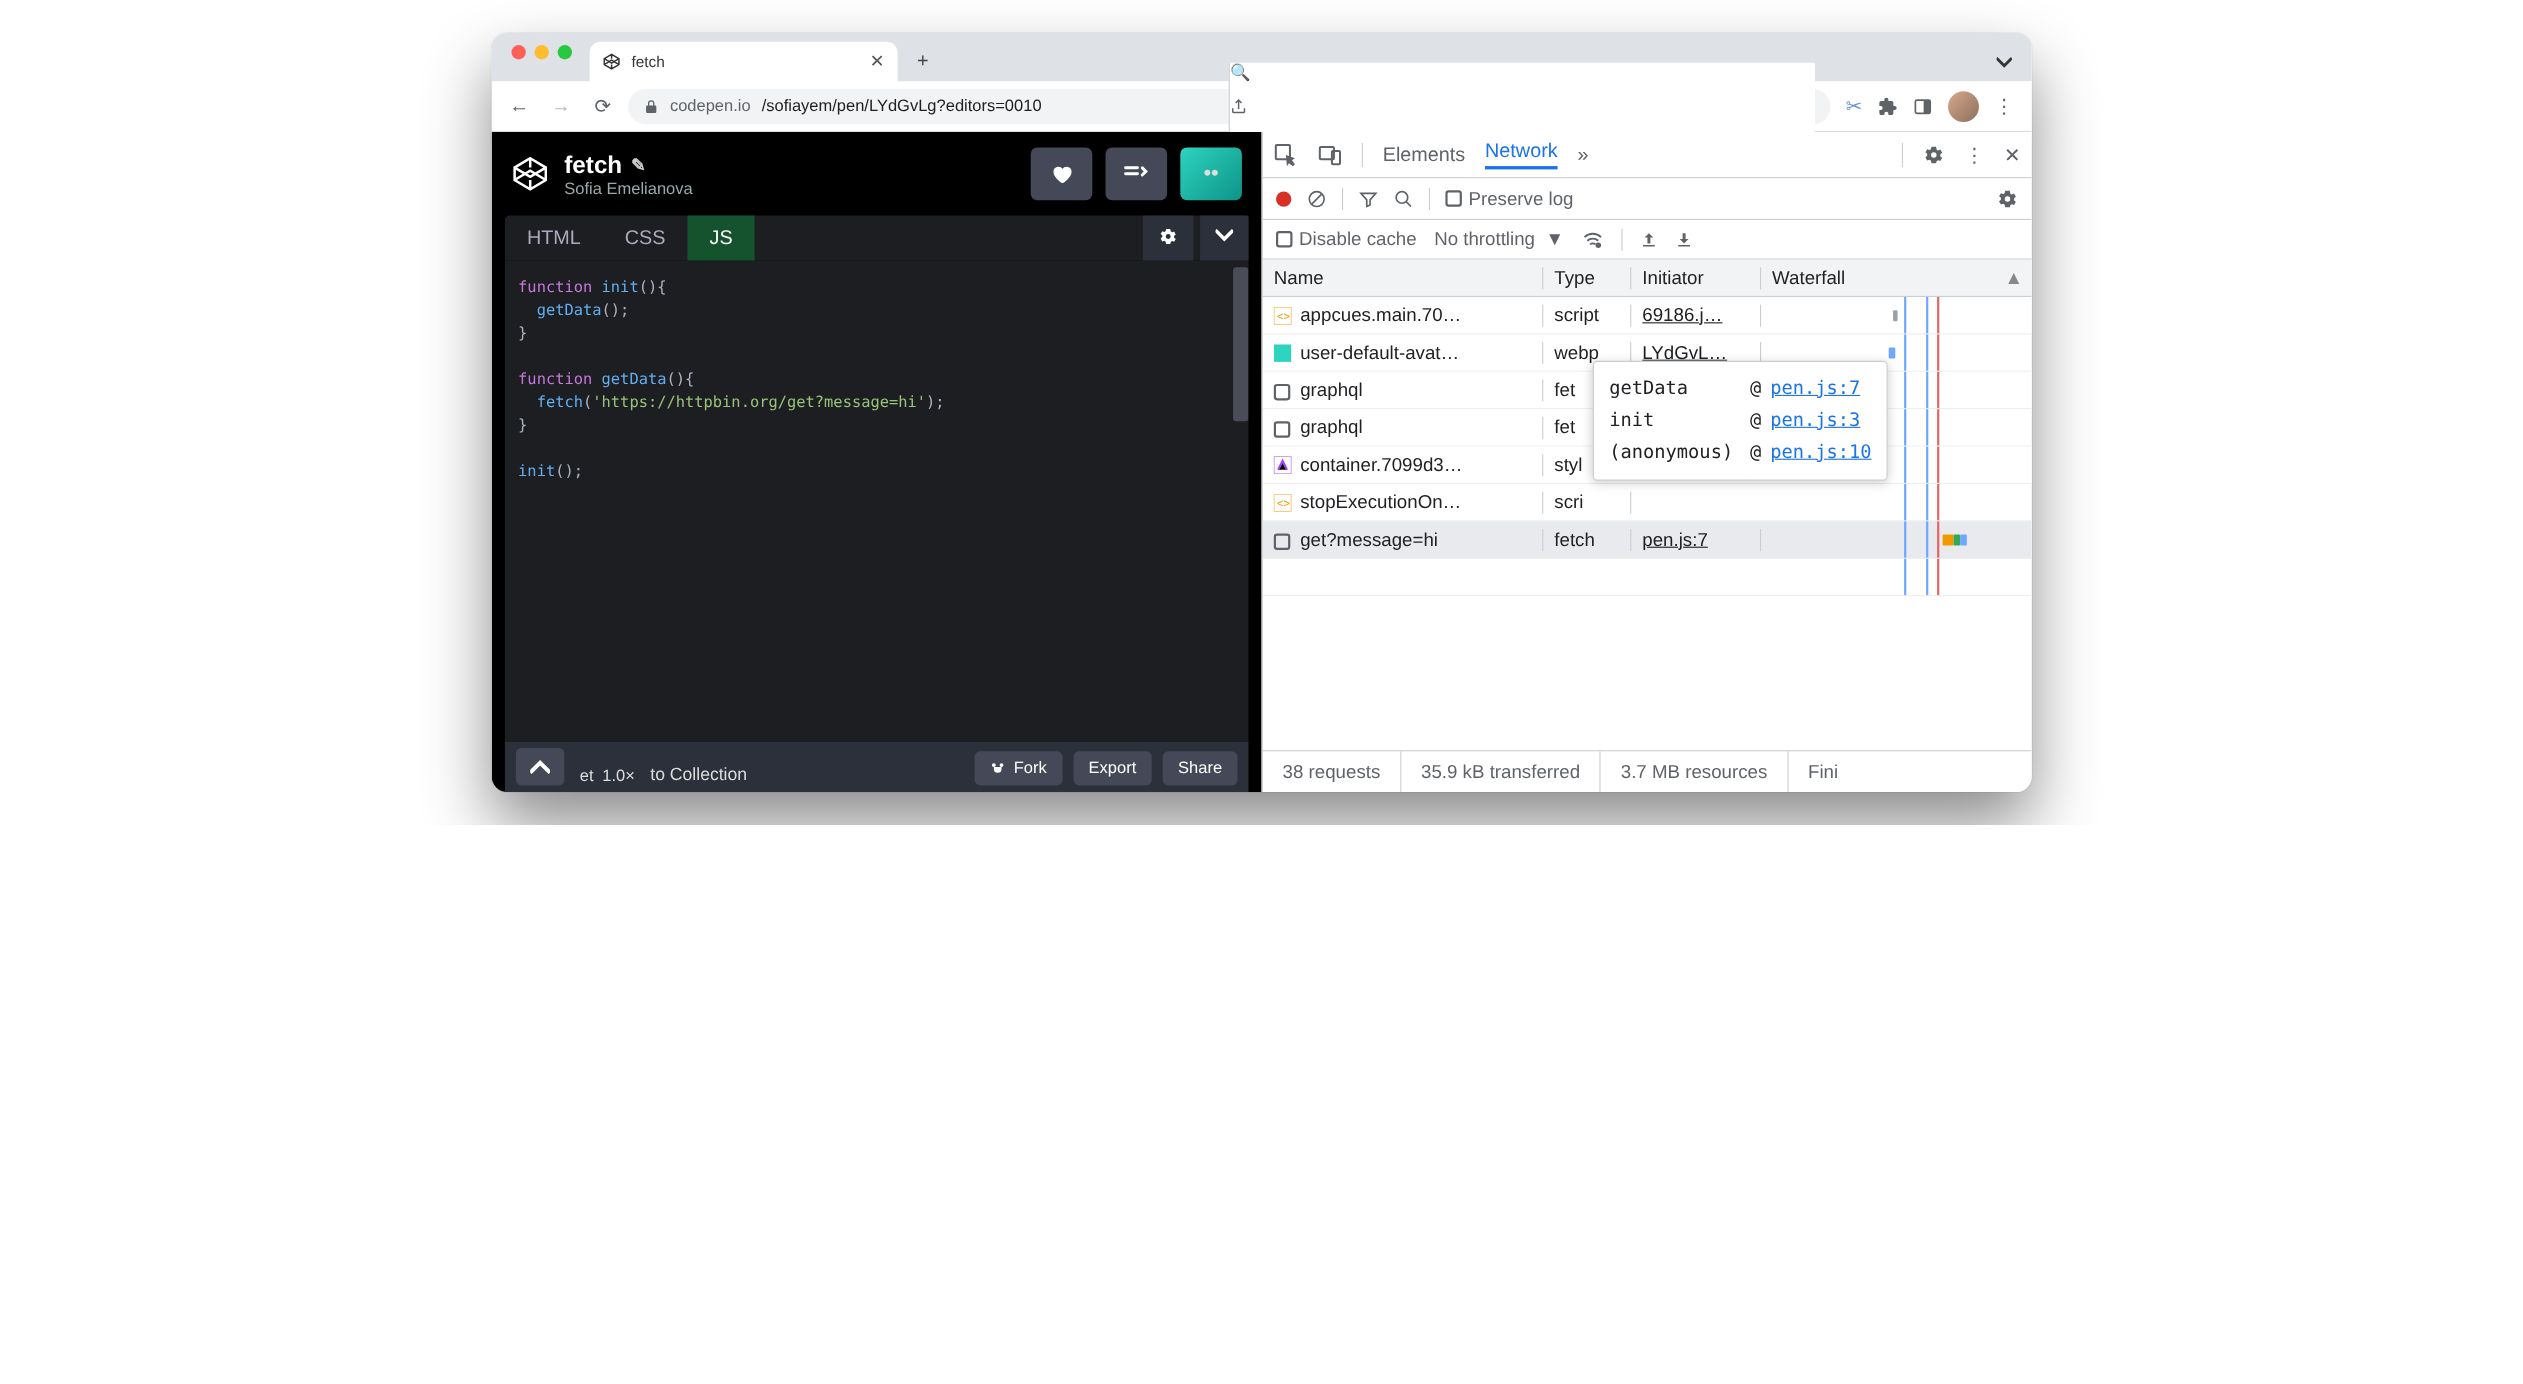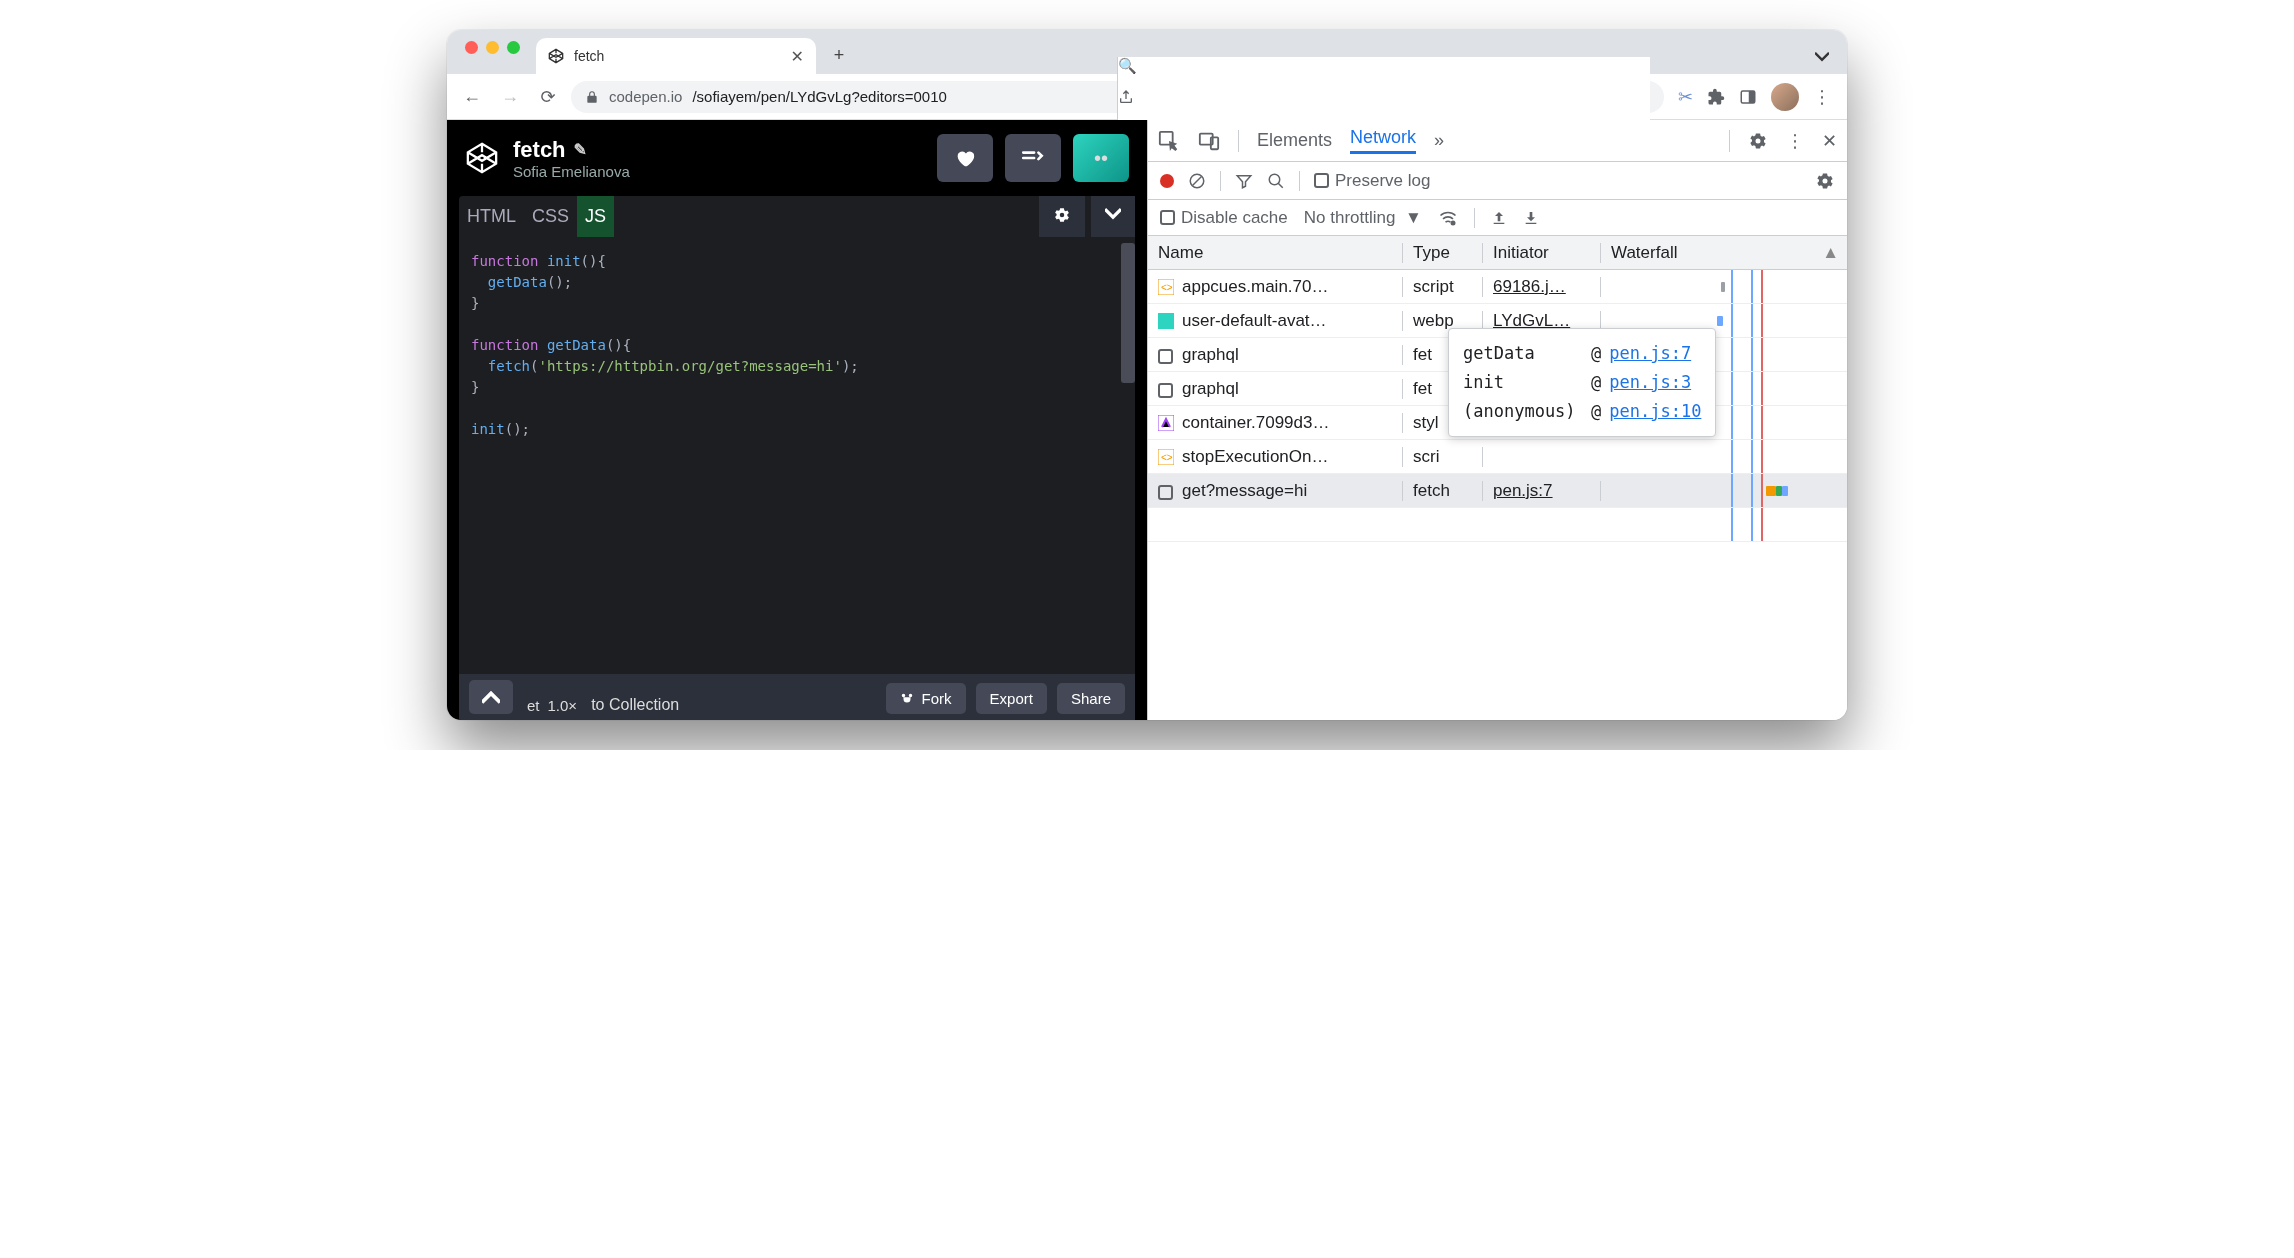--- a/index.html
+++ b/index.html
@@ -60,21 +60,21 @@
 .cp-head{ display:flex; align-items:center; padding:14px 18px; gap:14px;}
 .cp-logo{ font-size:28px; color:#fff;}
 .cp-title{ display:flex; flex-direction:column;}
 .cp-title .name{font-size:22px; font-weight:700; color:#fff; display:flex; gap:8px; align-items:center;}
 .cp-title .auth{color:#9aa; font-size:15px;}
 .cp-headbtns{ margin-left:auto; display:flex; gap:12px;}
 .cp-btn{ background:#444857; width:56px; height:48px; border-radius:6px; display:flex; align-items:center; justify-content:center; font-size:22px; color:#fff;}
 .cp-ava{ width:56px; height:48px; border-radius:6px; background:linear-gradient(135deg,#2dd4bf,#0d9488); display:flex; align-items:center; justify-content:center; font-size:20px;}
 
 .tabs{ display:flex; background:#1d1e22; margin:0 12px; border-radius:4px 4px 0 0;}
-.tabs .etab{ padding:10px 8px; font-size:18px; color:#aab; }
+.tabs .etab{ padding:10px 20px; font-size:18px; color:#aab; }
 .tabs .etab.active{ background:#14532d; color:#fff;}
 .tabs .tright{ margin-left:auto; display:flex;}
 .tabs .tright .etab{ background:#2c303a; margin-left:6px; padding:10px 14px;}
 
 .editor{ flex:1; background:#1d1e22; margin:0 12px; padding:14px 12px; font-family:Menlo,Monaco,Consolas,monospace; font-size:14px; line-height:1.5; color:#c9d1d9; position:relative; overflow:hidden;}
 .editor .scroll{ position:absolute; right:0; top:6px; width:14px; height:140px; background:#4a4d57; border-radius:3px;}
 .kw{color:#c678dd;} .fn{color:#62aeef;} .pn{color:#abb2bf;} .str{color:#98c379;}
 
 .cp-foot{ background:#2c303a; display:flex; padding:6px 10px; gap:14px; align-items:flex-end; margin:0 12px 0 12px;}
 .chevbox{ background:#444857; width:44px; height:34px; border-radius:5px; display:flex; align-items:center; justify-content:center; color:#fff; font-size:18px;}
@@ -520,16 +520,22 @@
               <a>pen.js:3</a>
             </div>
           <div class="row">
               <span class="fn">(anonymous)</span>
               <span>@</span> 
               <a>pen.js:10</a>
             </div>
         </div>
       </div>
 
+      <div class="dt-status">
+        <span>38 requests</span>
+        <span>35.9 kB transferred</span>
+        <span>3.7 MB resources</span>
+        <span>Fini</span>
+      </div>
 
     </div>
   </div>
 </div>
 
 </body></html>

